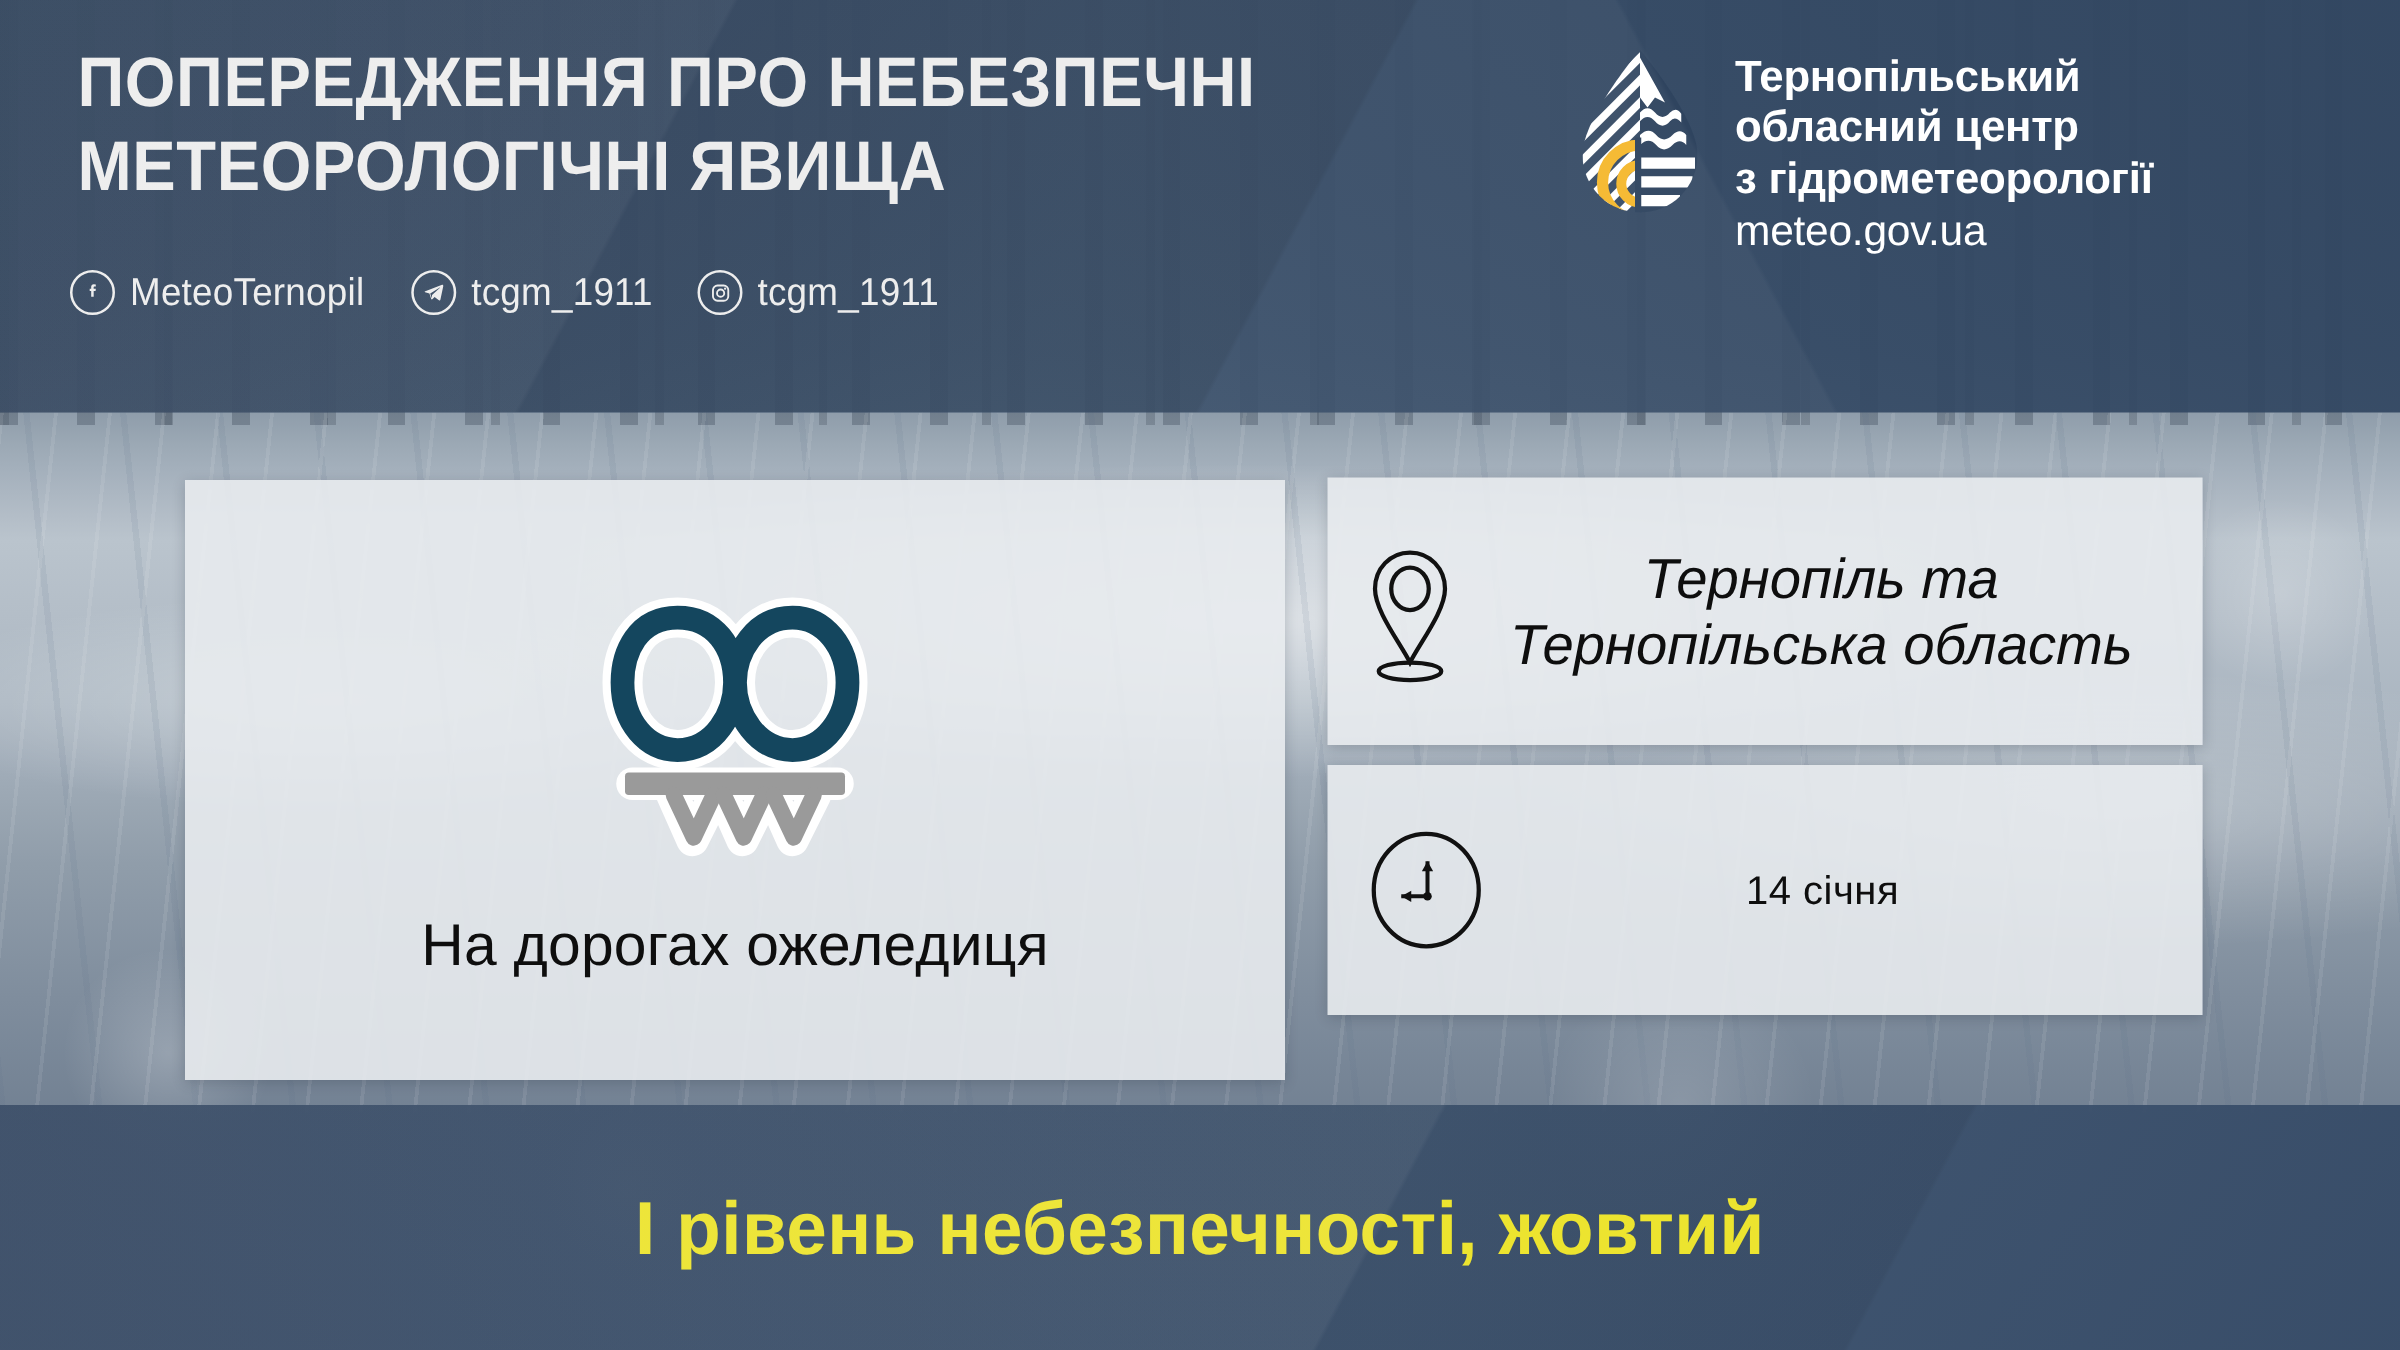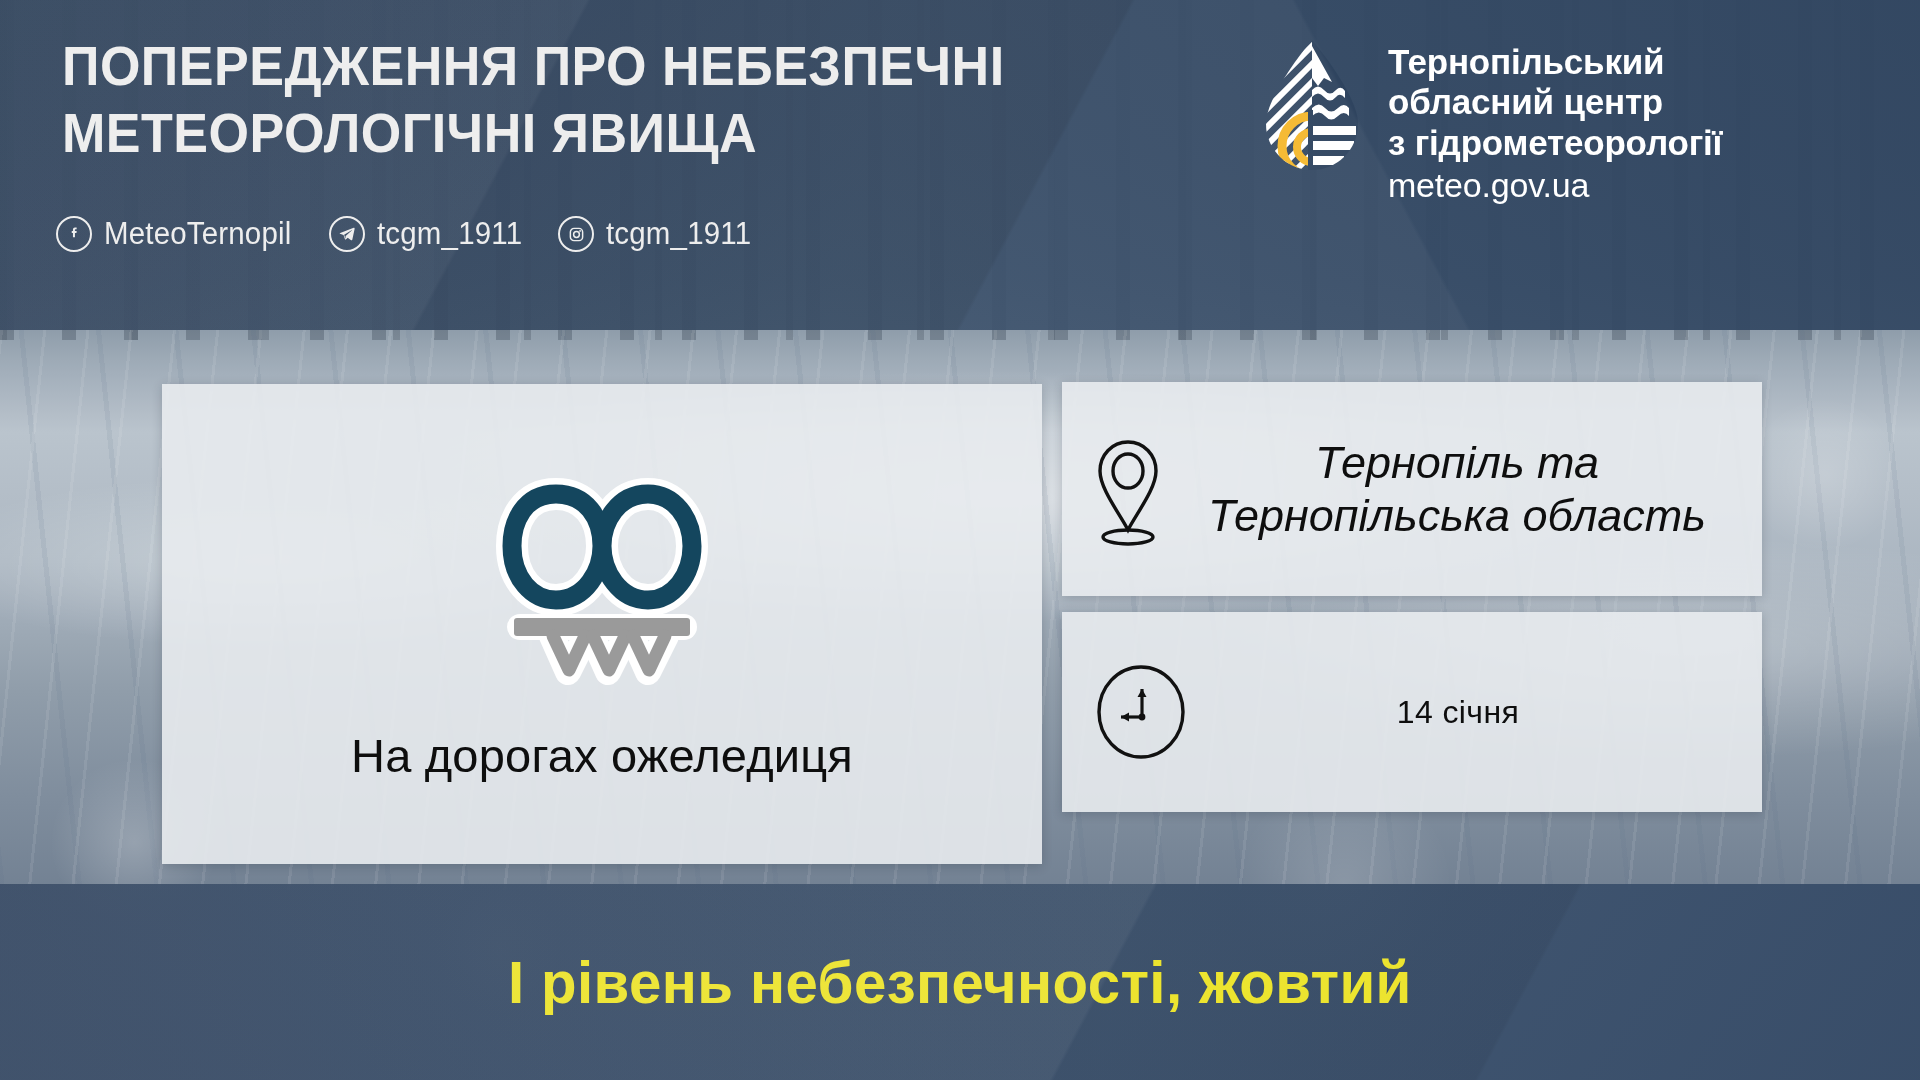--- a/index.html
+++ b/index.html
@@ -163,21 +163,21 @@
   .card {
     position: absolute;
     background: rgba(232,235,238,.90);
     box-shadow: 0 2px 10px rgba(20,30,45,.20);
   }
 
   .card-phenomenon {
     left: 148px; top: 384px;
     width: 880px; height: 480px;
     display: flex; flex-direction: column;
-    align-items: center; justify-content: center; margin-left: 14px;
+    align-items: center; justify-content: center;
   }
   .phenomenon-icon { width: 300px; height: 250px; margin-top: -6px; }
   .phenomenon-label {
     margin-top: 18px;
     font-size: 47px;
     font-weight: 400;
     color: #0e0e0e;
     letter-spacing: .2px;
     text-align: center;
   }

